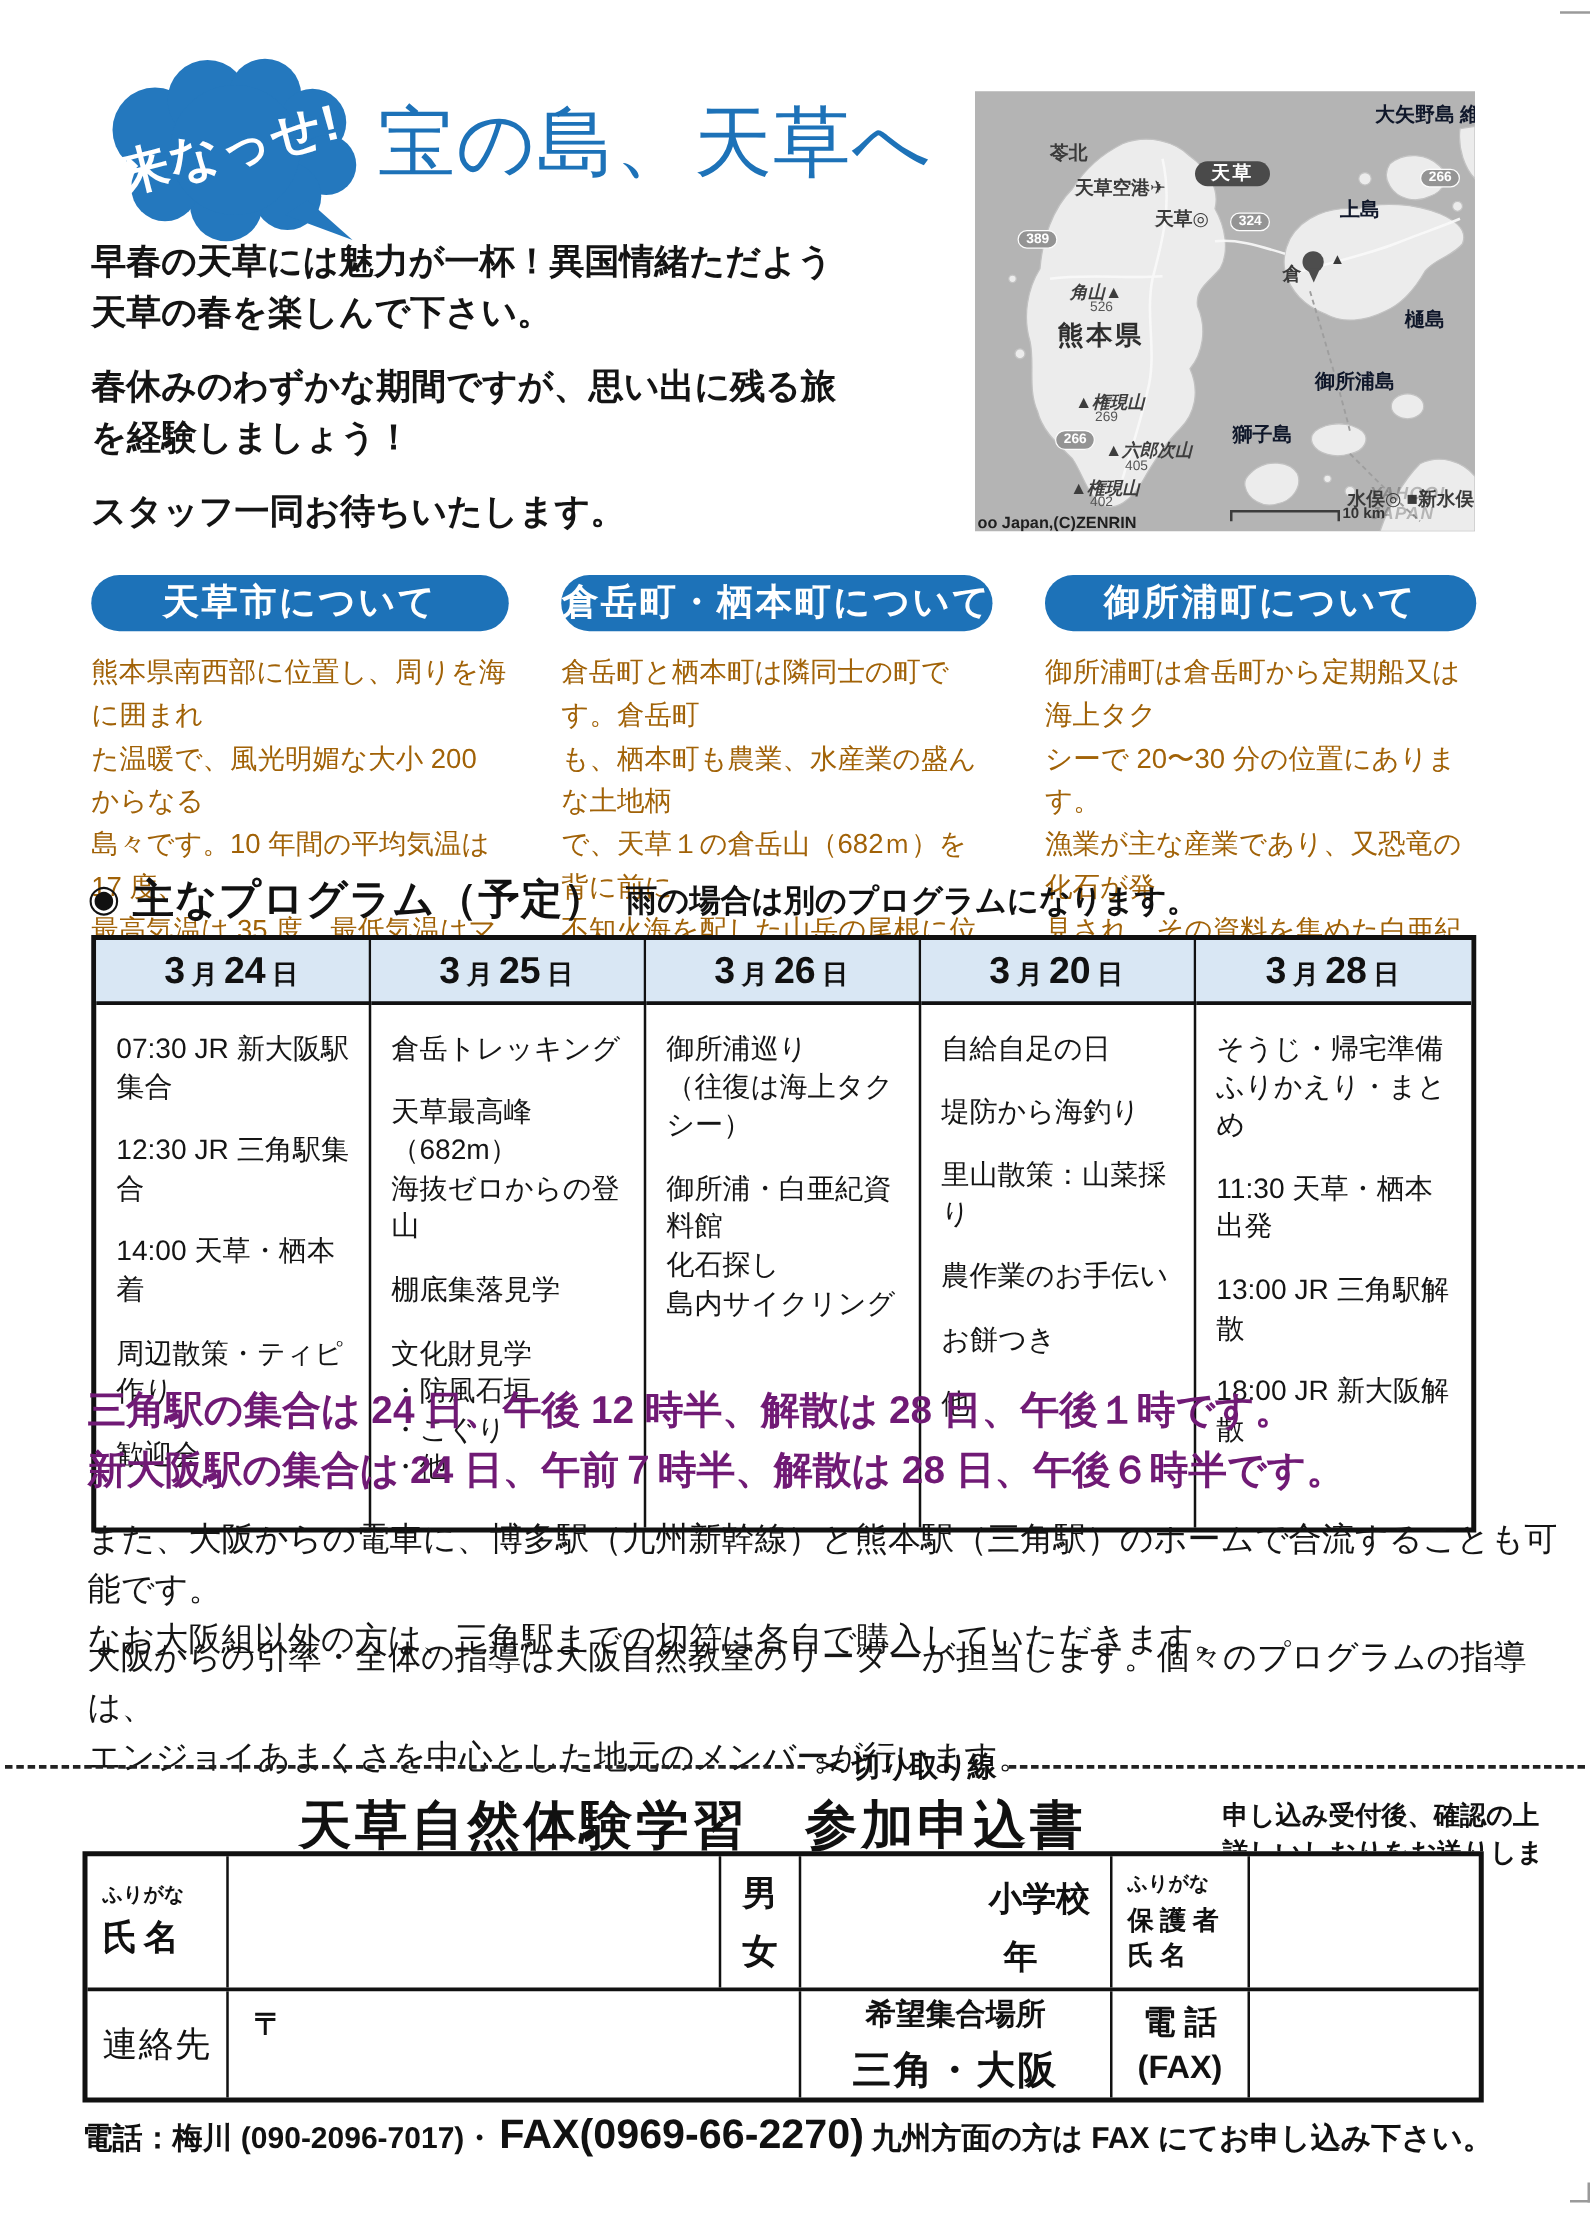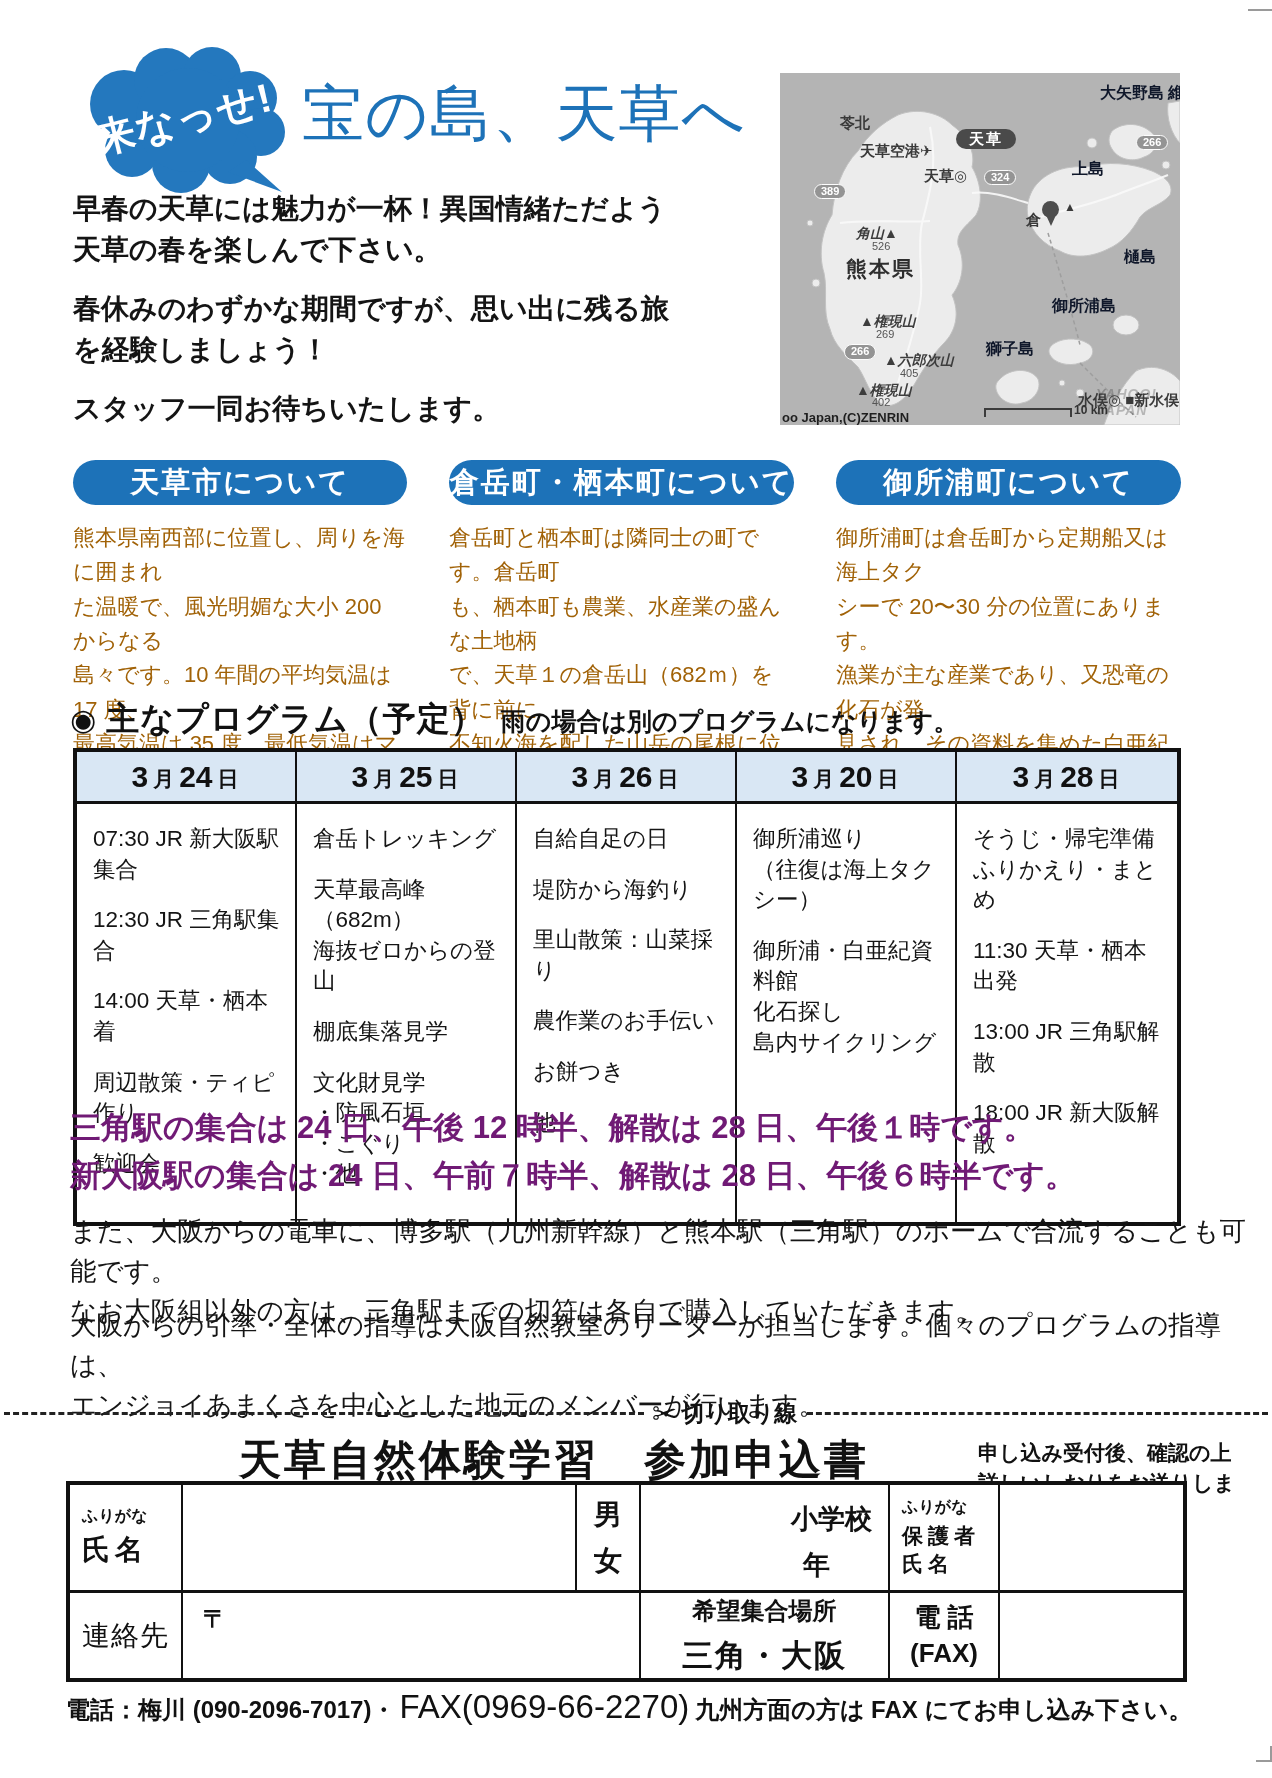--- a/index.html
+++ b/index.html
@@ -88,21 +88,21 @@
   .school-cell .grade{position:absolute;top:62px;right:58px;font-size:27px;font-weight:bold;}
   .guardian .sm{font-size:16px;font-weight:600;}
   .guardian .bg{font-size:21px;font-weight:bold;margin-top:4px;}
   .contact-label{font-size:28px;font-weight:normal;letter-spacing:1px;}
   .postal{padding:10px 0 0 20px;font-size:24px;font-weight:bold;}
   .meeting .lab{font-size:24px;font-weight:bold;}
   .meeting .opt{font-size:31px;font-weight:bold;margin-top:8px;letter-spacing:2px;}
   .phone span{font-size:26px;font-weight:bold;line-height:1.35;}
   .form-footer{position:absolute;left:66px;top:1688px;display:flex;align-items:baseline;white-space:nowrap;}
   .ff-pre{font-size:24px;font-weight:700;}
-  .ff-fax{font-size:33px;font-weight:normal;margin:0 6px 0 4px;}
+  .ff-fax{font-size:33px;font-weight:bold;margin:0 6px 0 4px;}
   .ff-suf{font-size:24px;font-weight:600;}
   
   .crop-tr{position:absolute;top:9px;right:0;width:24px;height:12px;border-top:2px solid #9a9a9a;}
   .crop-br{position:absolute;bottom:16px;right:0;width:14px;height:14px;border-bottom:2px solid #9a9a9a;border-right:2px solid #9a9a9a;}
 </style>
 </head>
 <body>
 
 <div class="crop-tr"></div>
 <div class="crop-br"></div>
@@ -270,35 +270,35 @@
       <div class="grp">倉岳トレッキング</div>
       <div class="grp">天草最高峰（682m）
 海抜ゼロからの登山</div>
       <div class="grp">棚底集落見学</div>
       <div class="grp">文化財見学
 ・防風石垣
 ・こぐり
 ・他</div>
     </div>
     <div class="sb">
+      <div class="grp">御所浦巡り
+（往復は海上タクシー）</div>
+      <div class="grp">御所浦・白亜紀資料館
+化石探し
+島内サイクリング</div>
+    </div>
+    <div class="sb">
       <div class="grp">自給自足の日</div>
       <div class="grp">堤防から海釣り</div>
       <div class="grp">里山散策：山菜採り</div>
       <div class="grp">農作業のお手伝い</div>
       <div class="grp">お餅つき</div>
       <div class="grp">他</div>
     </div>
     <div class="sb">
-      <div class="grp">御所浦巡り
-（往復は海上タクシー）</div>
-      <div class="grp">御所浦・白亜紀資料館
-化石探し
-島内サイクリング</div>
-    </div>
-    <div class="sb">
       <div class="grp">そうじ・帰宅準備
 ふりかえり・まとめ</div>
       <div class="grp">11:30  天草・栖本出発</div>
       <div class="grp">13:00  JR 三角駅解散</div>
       <div class="grp">18:00  JR 新大阪解散</div>
     </div>
   </div>
 
 <div class="meet">三角駅の集合は 24 日、午後 12 時半、解散は 28 日、午後１時です。
 新大阪駅の集合は 24 日、午前７時半、解散は 28 日、午後６時半です。</div>

